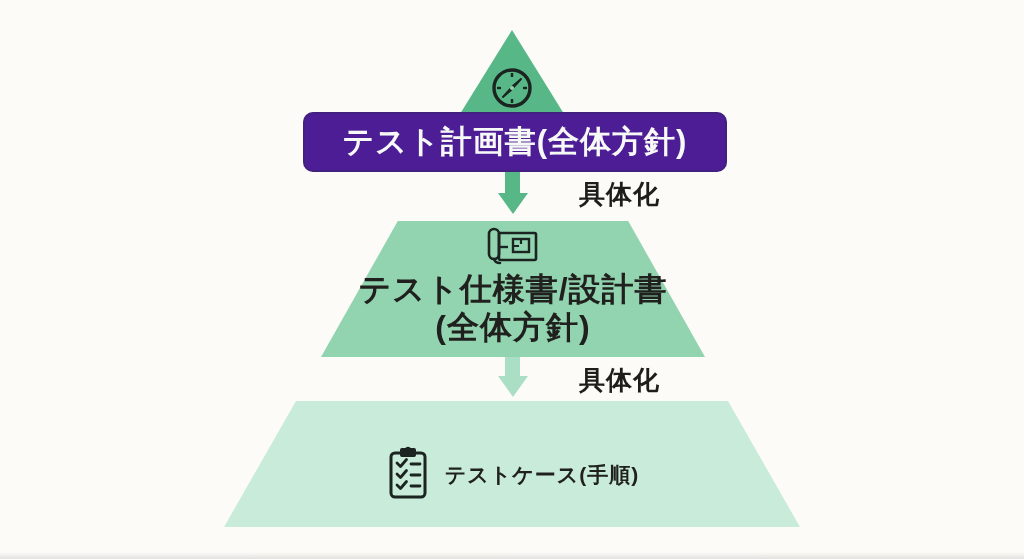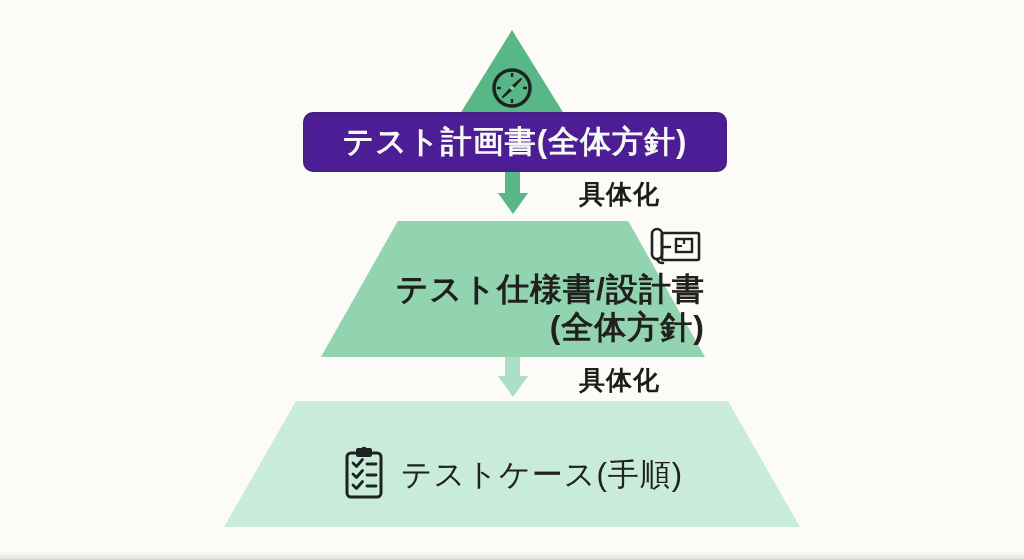--- a/index.html
+++ b/index.html
@@ -62,21 +62,21 @@
   .trap-mid {
     position: absolute;
     left: 321px; top: 221px;
     width: 384px; height: 136px;
     background: #92d4b0;
     clip-path: polygon(20% 0, 80% 0, 100% 100%, 0 100%);
   }
   .mid-content {
     position: absolute;
     left: 321px; top: 226px; width: 384px;
-    display: flex; flex-direction: column; align-items: flex-end;
+    display: flex; flex-direction: column; align-items: center;
     z-index: 2;
   }
   .blueprint { width: 58px; height: 40px; }
   .mid-line {
     font-size: 32px; font-weight: bold; color: #20211e;
     line-height: 38px; letter-spacing: 1px; white-space: nowrap;
   }
   
   .trap-bottom {
     position: absolute;
@@ -86,21 +86,21 @@
     clip-path: polygon(12.5% 0, 87.5% 0, 100% 100%, 0 100%);
   }
   .bottom-content {
     position: absolute;
     left: 224px; top: 446px; width: 576px;
     display: flex; align-items: center; justify-content: center; gap: 14px;
     z-index: 2;
   }
   .clipboard { width: 46px; height: 54px; }
   .bottom-label {
-    font-size: 31px; font-weight: normal; color: #20211e; letter-spacing: 1px;
+    font-size: 21px; font-weight: bold; color: #20211e; letter-spacing: 1px;
     white-space: nowrap;
   }
   .bottom-shadow {
     position: absolute; left: 0; bottom: 0; width: 100%; height: 7px;
     background: linear-gradient(to bottom, rgba(110,110,105,0), rgba(110,110,105,0.18));
   }
 </style>
 </head>
 <body>
 

